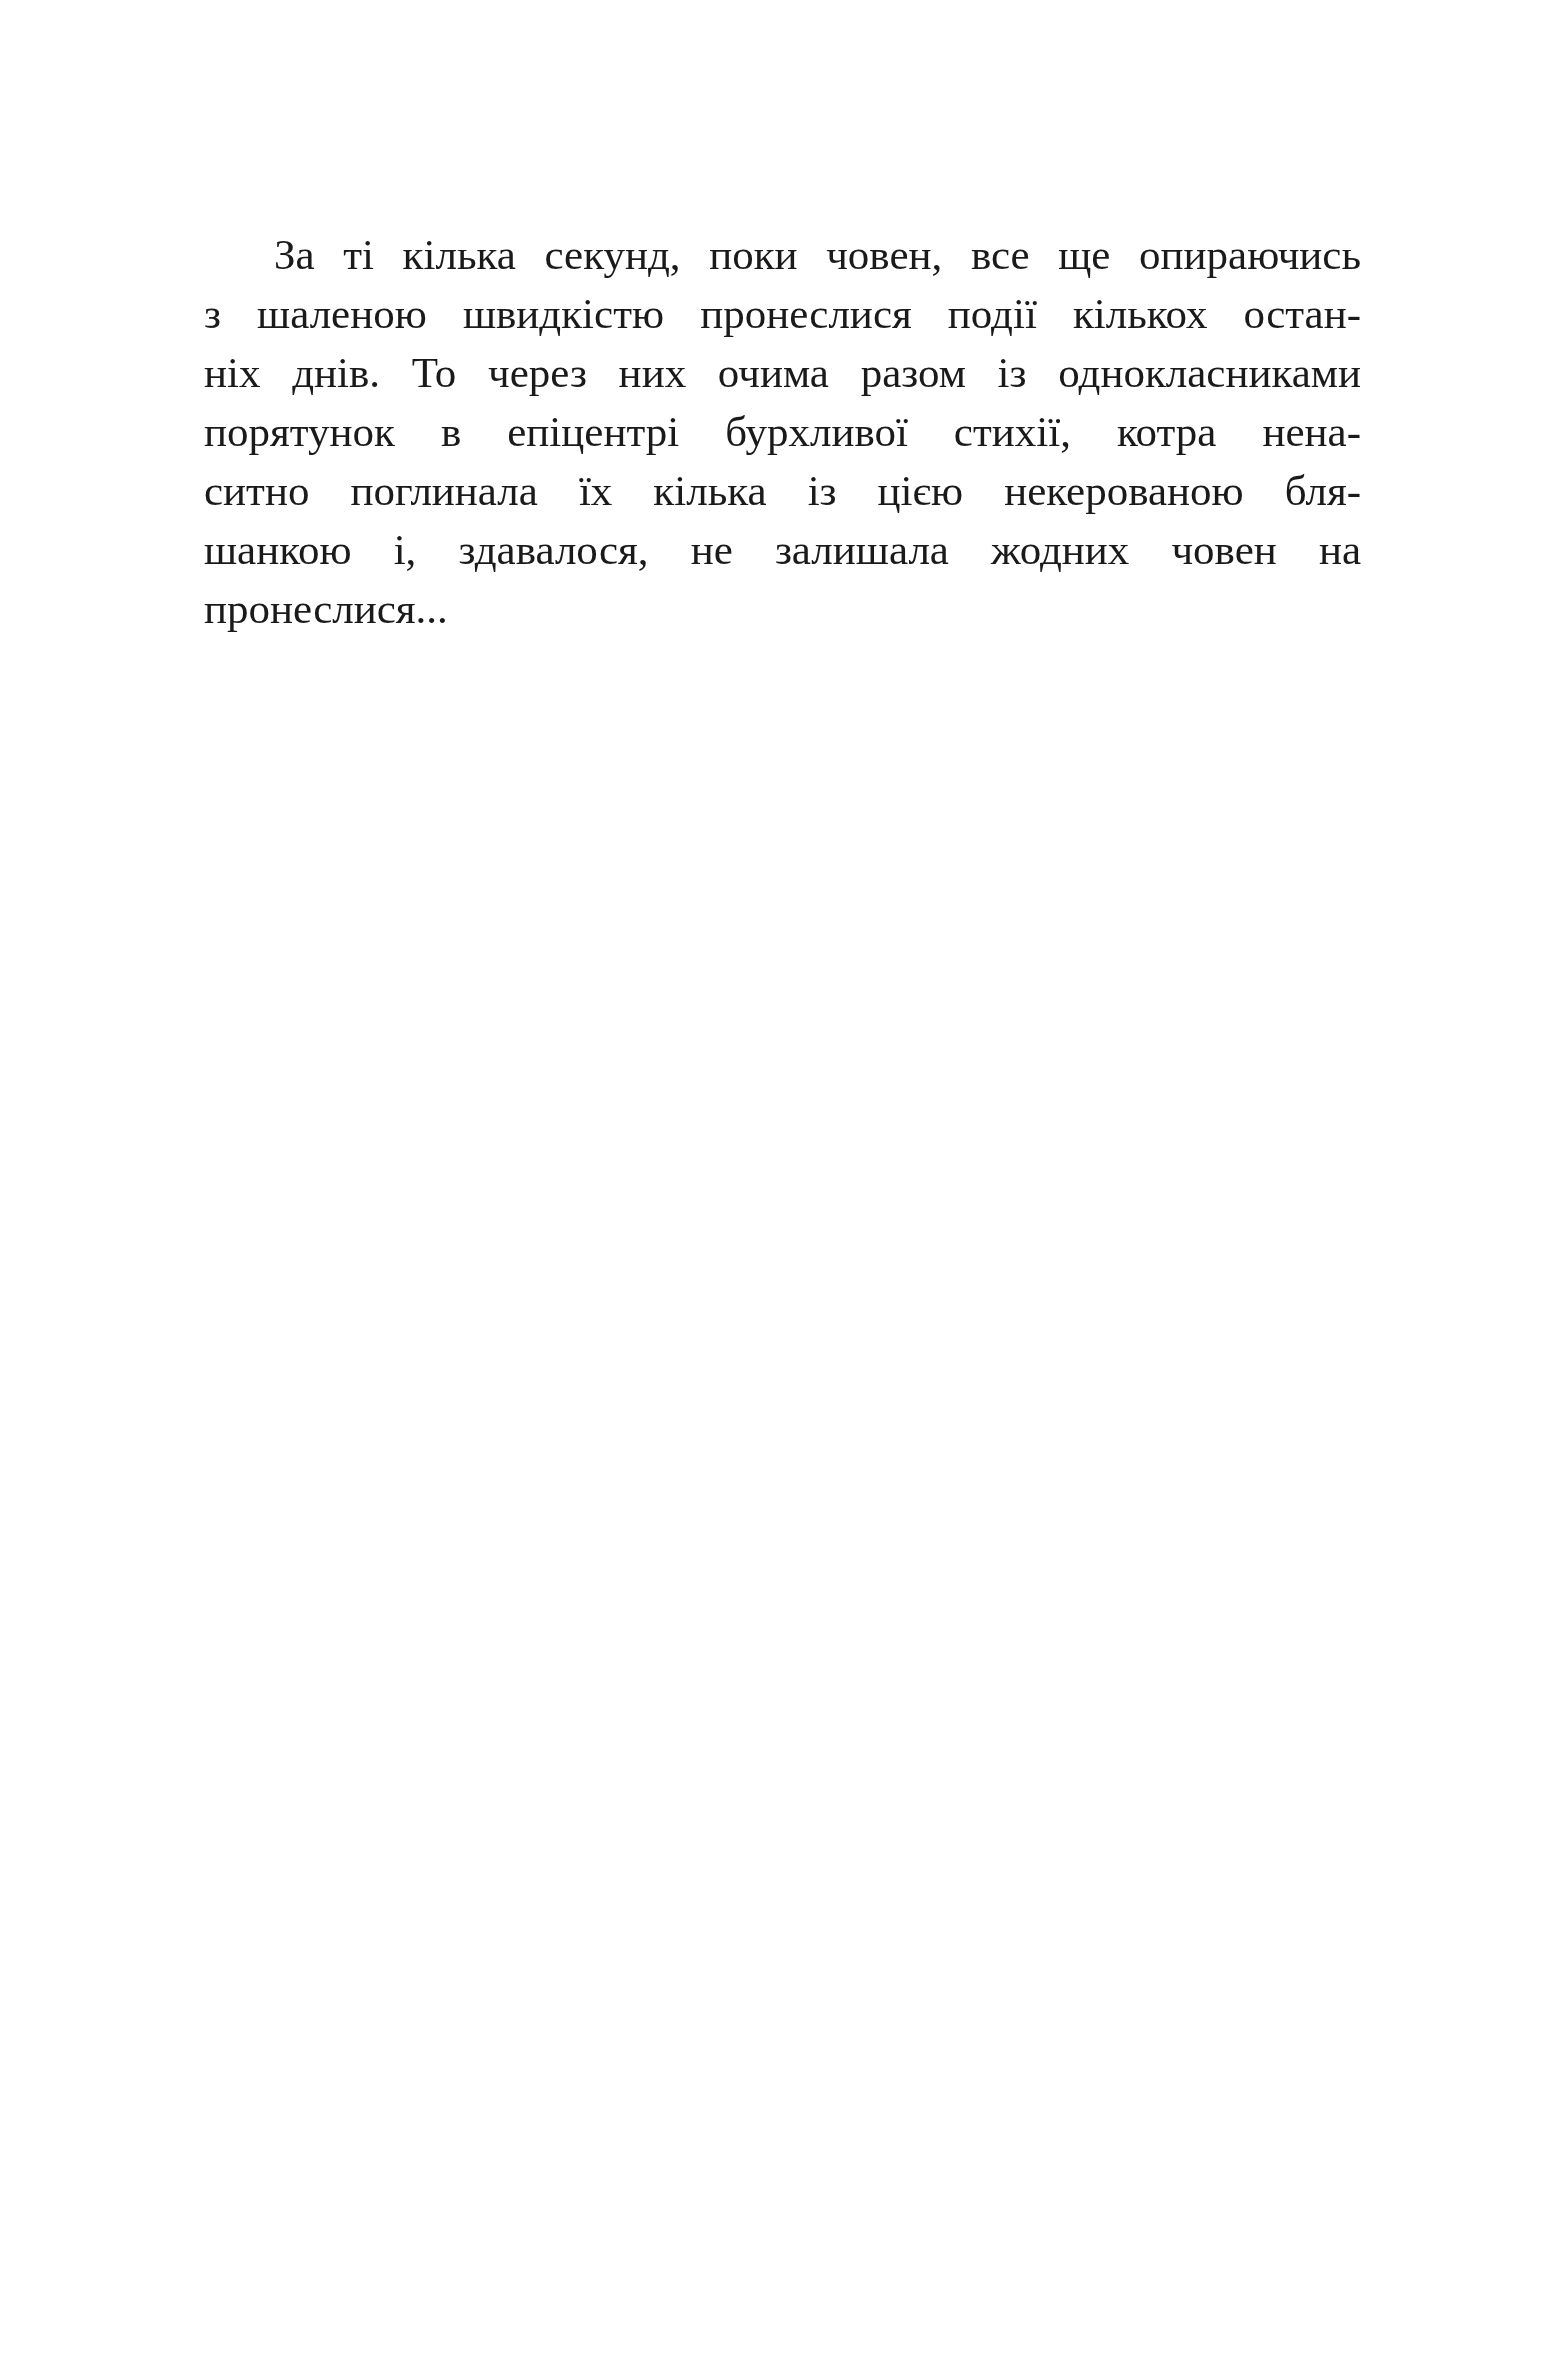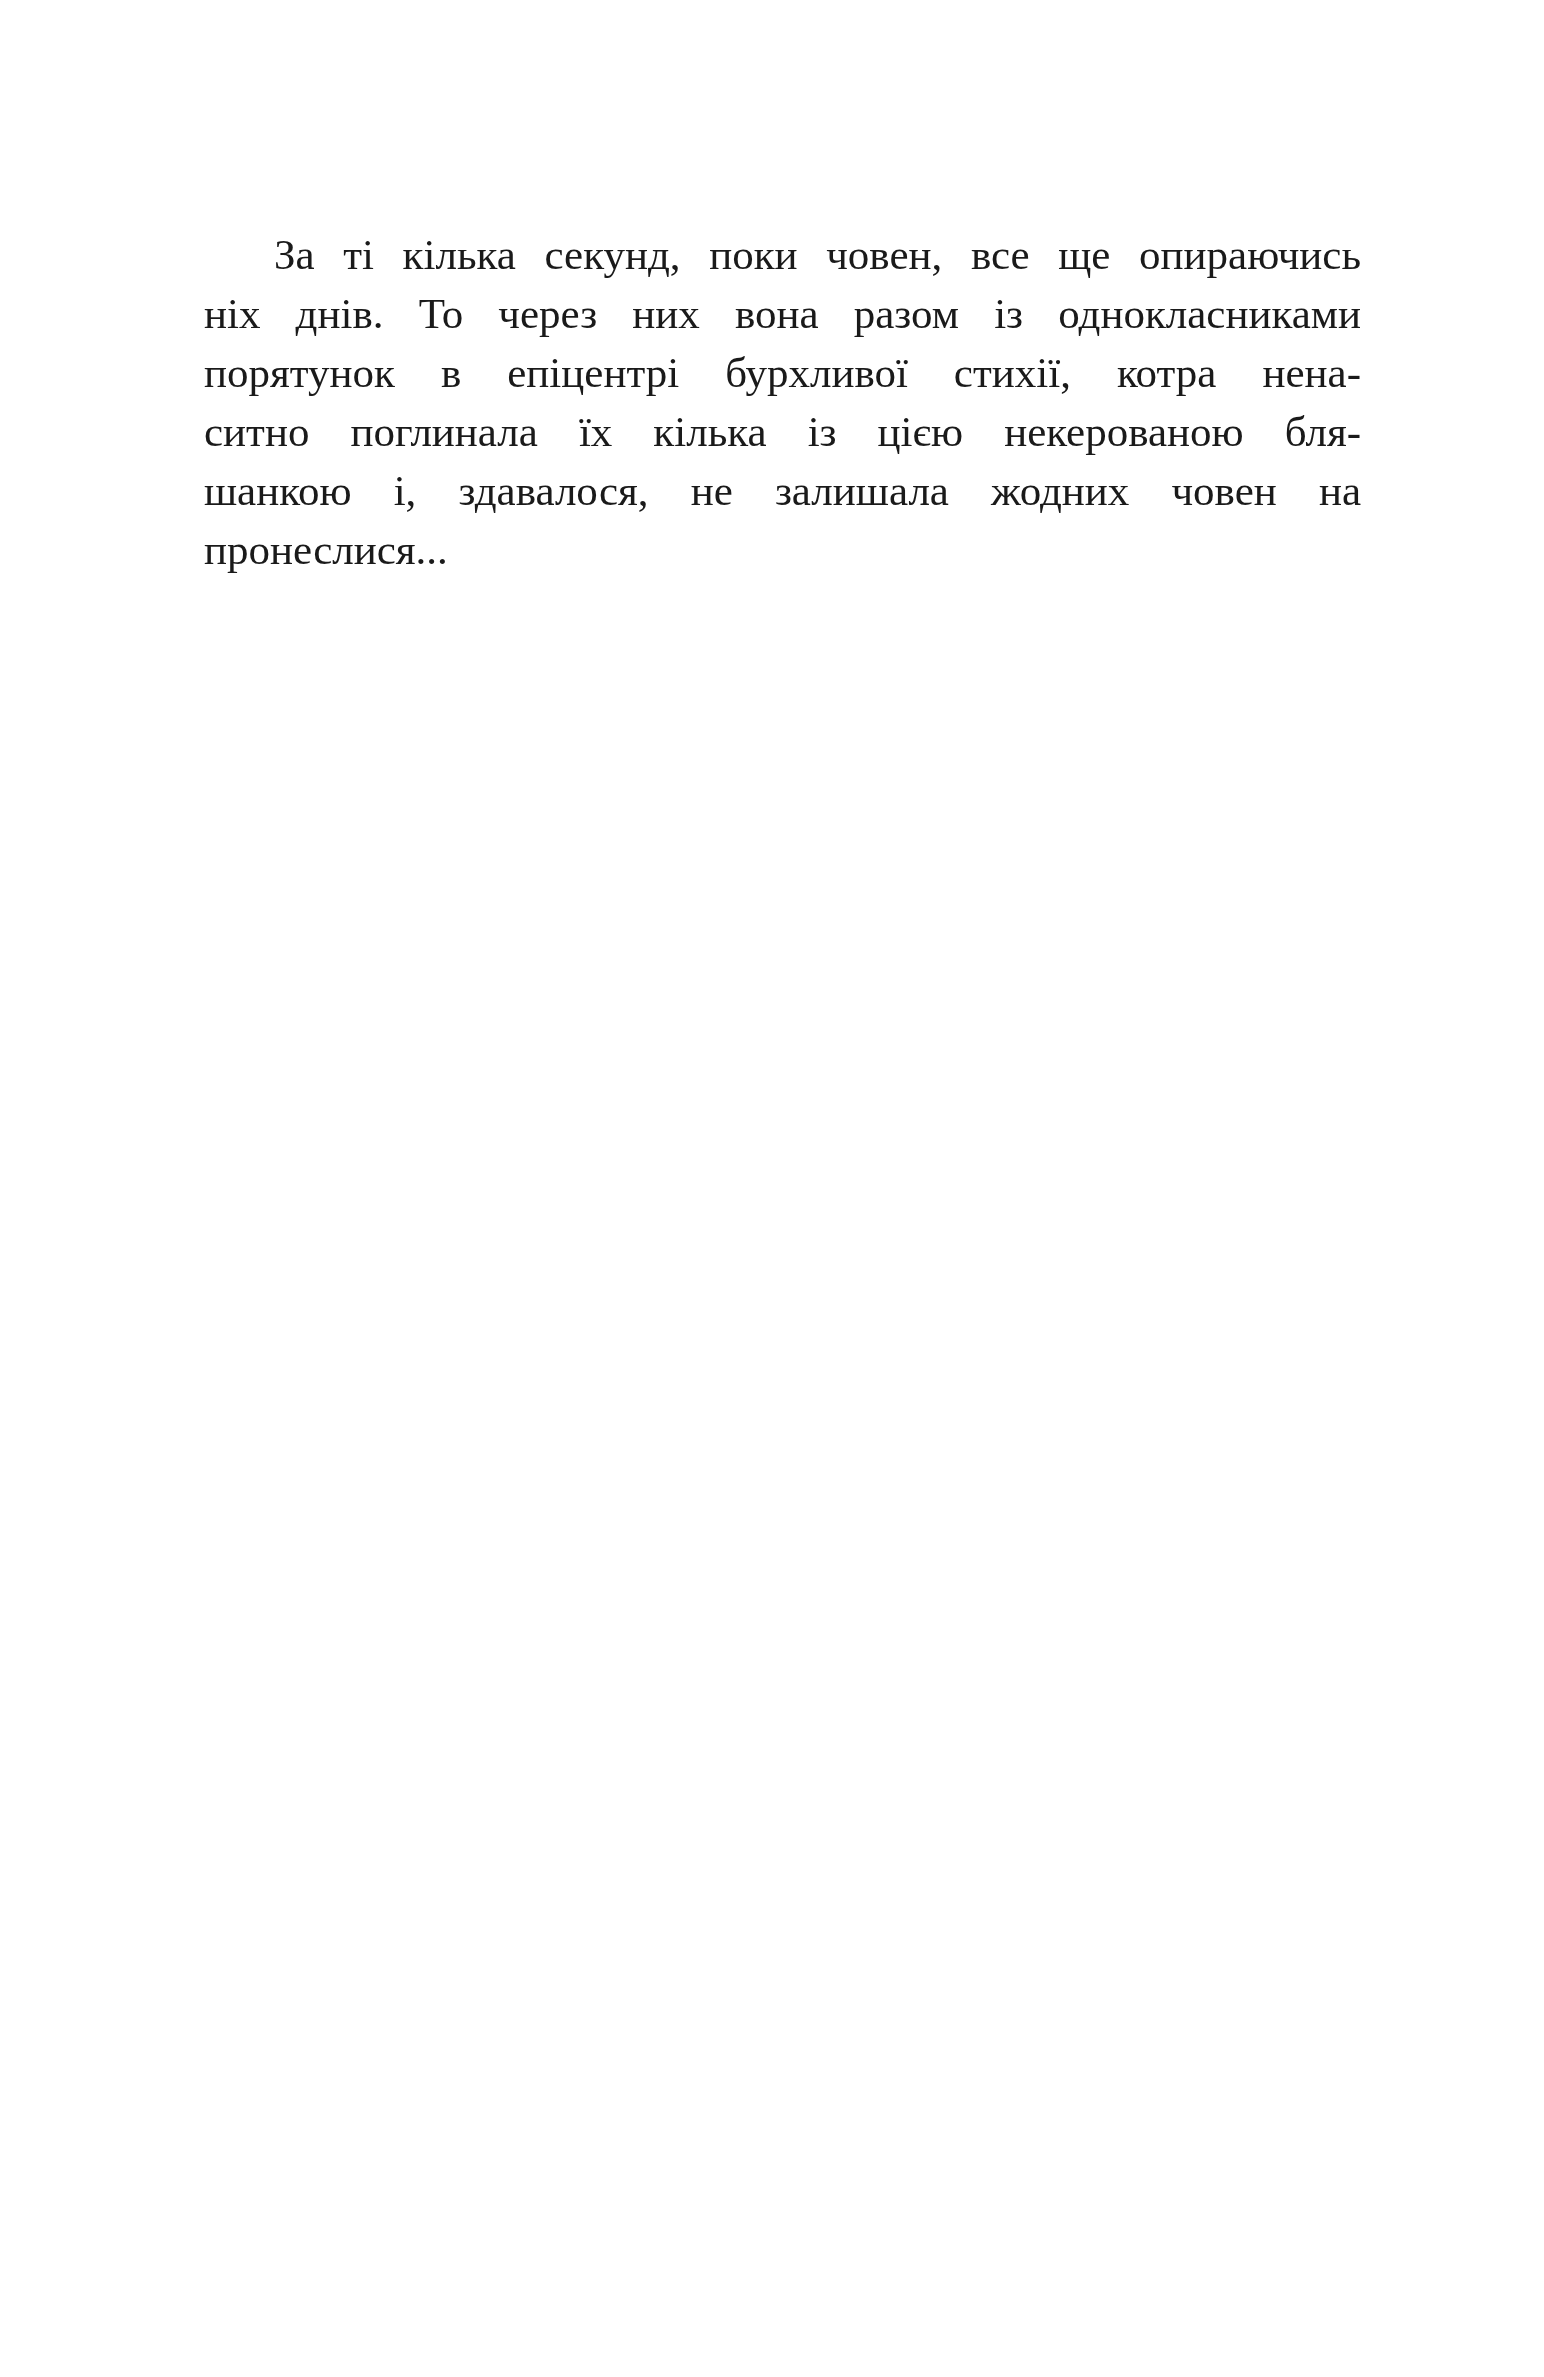--- a/index.html
+++ b/index.html
@@ -45,20 +45,21 @@
       text-align: left;
       text-align-last: left;
     }
   </style>
 </head>
 <body>
 
 <div class="page">
   <div class="text-block">
     <span class="line indent">За ті кілька секунд, поки човен, все ще опираючись</span>
-    <span class="line">ніх днів. То через них вона разом із однокласниками</span>
+    <span class="line">з шаленою швидкістю пронеслися події кількох остан-</span>
+    <span class="line">ніх днів. То через них очима разом із однокласниками</span>
     <span class="line">порятунок в епіцентрі бурхливої стихії, котра нена-</span>
     <span class="line">ситно поглинала їх кілька із цією некерованою бля-</span>
     <span class="line">шанкою і, здавалося, не залишала жодних човен на</span>
     <span class="line last">пронеслися...</span>
   </div>
 </div>
 
 
 </body></html>

